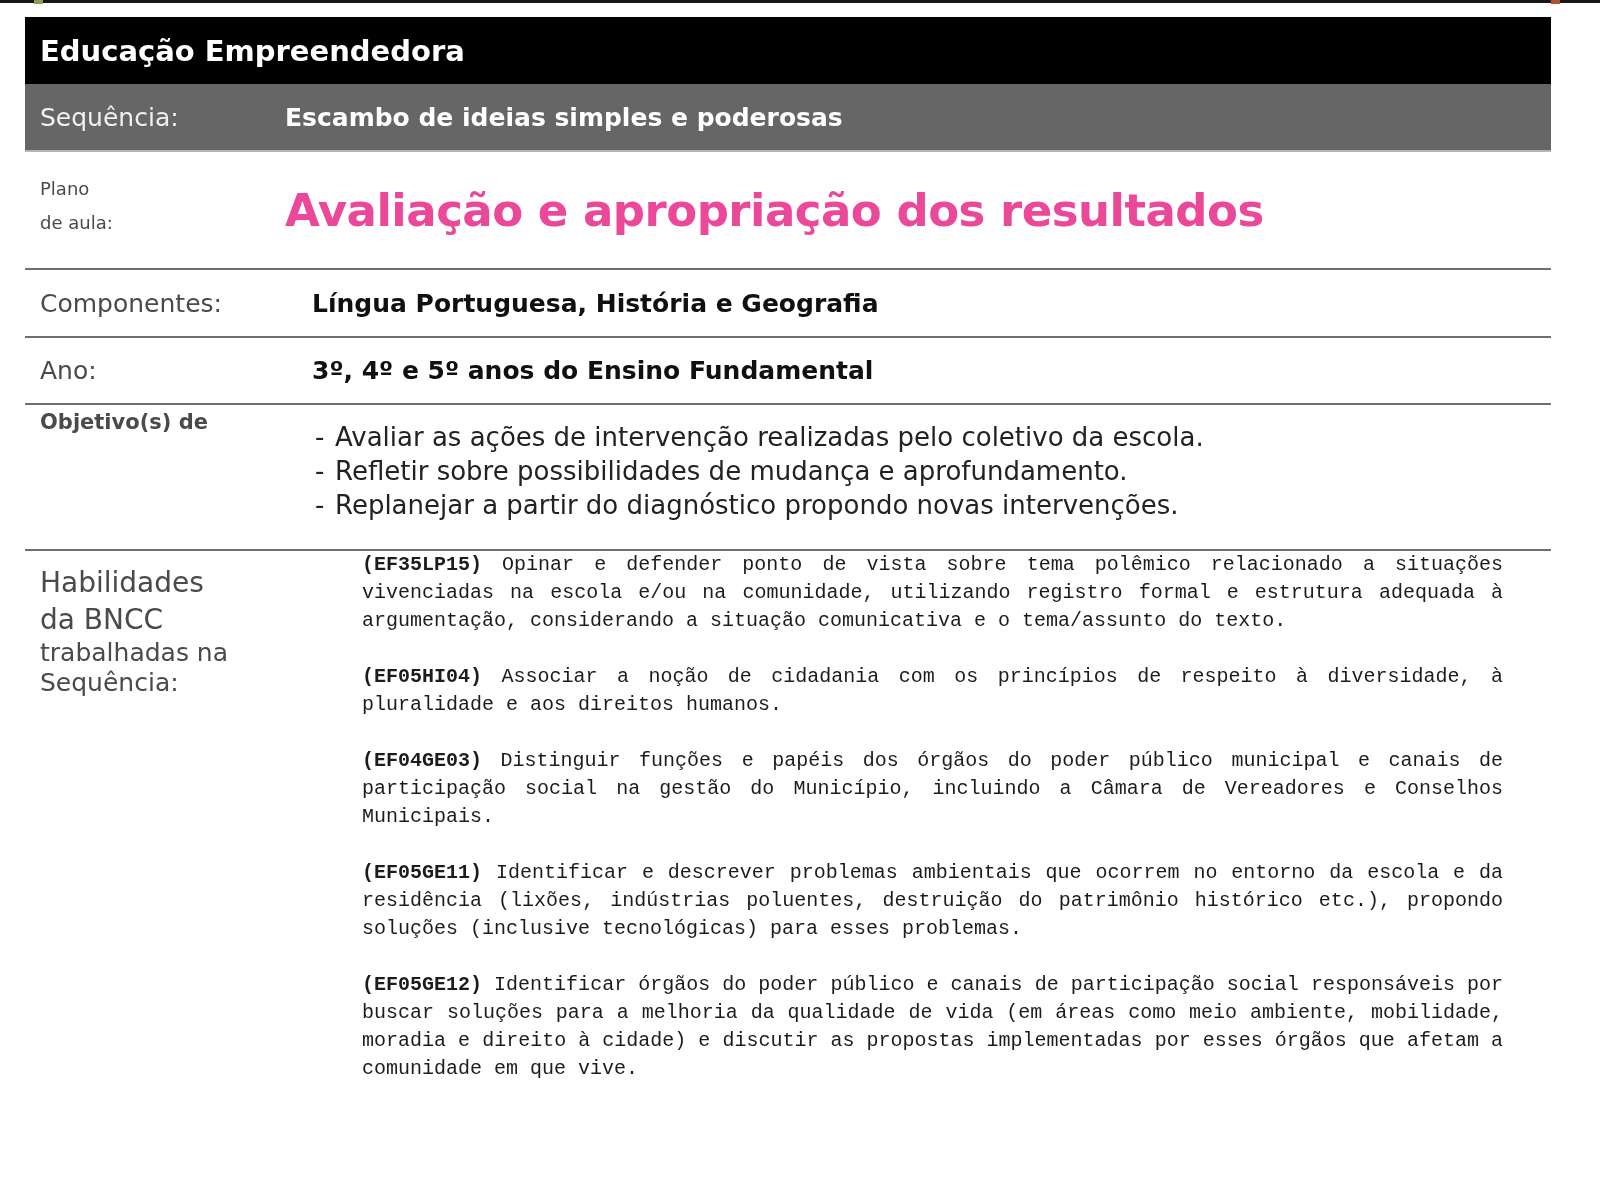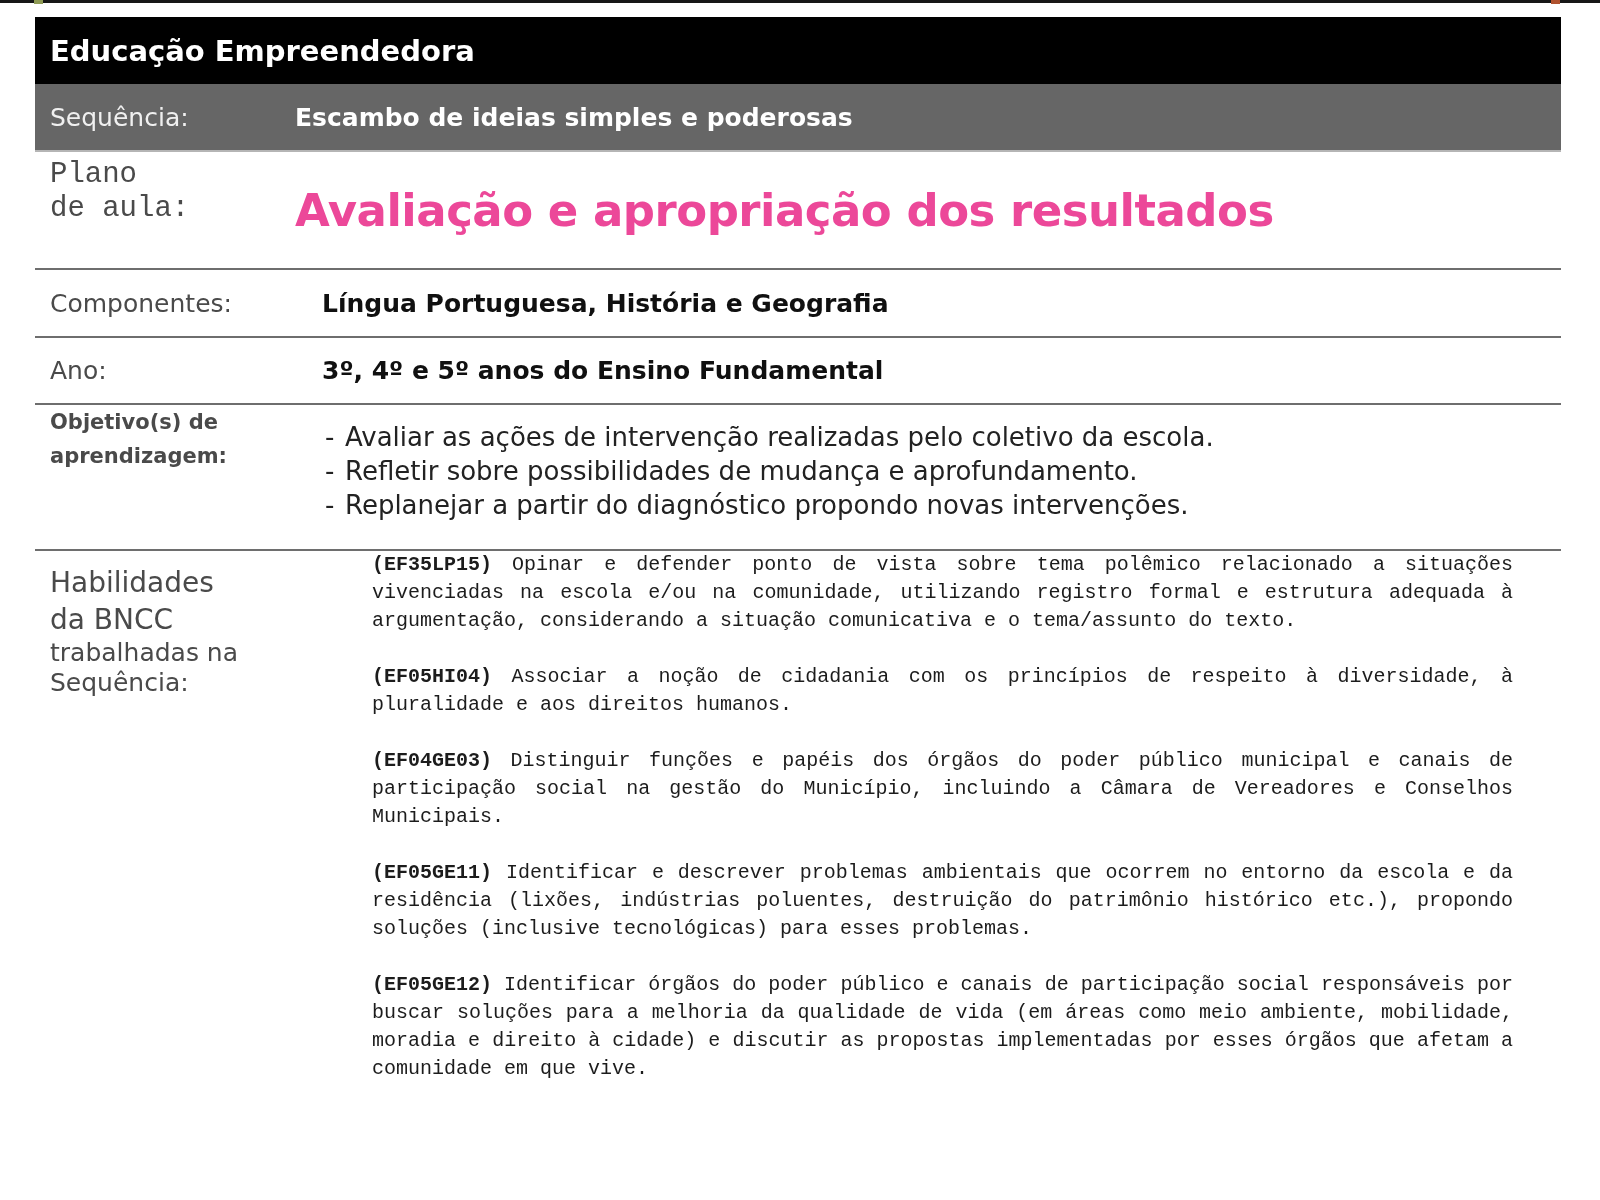--- a/index.html
+++ b/index.html
@@ -16,21 +16,21 @@
     position:relative;
     width:1600px;height:1200px;
     background:#ffffff;
     font-family:"DejaVu Sans",sans-serif;
     overflow:hidden;
   }
   .top-rule{position:absolute;top:0;left:0;width:1600px;height:3px;background:#171717;}
   .top-rule .speck-left{position:absolute;left:34px;top:0;width:9px;height:4px;background:#8f9b55;}
   .top-rule .speck-right{position:absolute;left:1551px;top:0;width:9px;height:4px;background:#b0522f;}
 
-  .doc{position:absolute;left:35px;top:17px;width:1526px;}
+  .doc{position:absolute;left:25px;top:17px;width:1526px;}
 
   .header-bar{
     height:67px;background:var(--header_bg);
     display:flex;align-items:center;padding-left:15px;
   }
   .header-bar .title{
     color:var(--bar_text);font-size:29px;font-weight:bold;letter-spacing:0px;
   }
   .sequence-bar{
     height:68px;background:var(--sequence_bg);
@@ -43,21 +43,21 @@
   }
   .sequence-bar .seq-value{
     color:var(--bar_text);font-size:25px;font-weight:bold;
   }
 
   .row{display:flex;border-bottom:2px solid var(--divider);}
   .label-col{width:260px;flex:none;padding-left:15px;color:var(--label_text);}
   .value-col{flex:1;}
 
   .row-plano{height:118px;}
-  .row-plano .label-col{padding-top:6px;font-size:29px;line-height:34px;font-family:Liberation Mono, monospace;}
+  .row-plano .label-col{padding-top:20px;font-size:18px;line-height:34px;}
   .row-plano .value-col{display:flex;align-items:center;}
   .lesson-title{
     font-size:45px;font-weight:bold;color:#ec4899;letter-spacing:-0.5px;
     line-height:1.1;padding-top:2px;
   }
 
   .row-simple{height:68px;align-items:center;gap:27px;}
   .row-simple .label-col{font-size:25px;}
   .row-simple .value-col{font-size:25px;font-weight:bold;color:#101010;}
   .row-ano{height:67px;}
@@ -121,21 +121,20 @@
     </div>
 
     <div class="row row-simple row-ano">
       <div class="label-col">Ano:</div>
       <div class="value-col">3º, 4º e 5º anos do Ensino Fundamental</div>
     </div>
 
     <div class="row row-objetivos">
       <div class="label-col">
         <div>Objetivo(s) de</div>
-        <div>aprendizagem:</div>
       </div>
       <div class="value-col">
         <ul class="objetivos-list">
           <li>
             <span class="dash">-</span>
             <span>Avaliar as ações de intervenção realizadas pelo coletivo da escola.</span>
           </li>
           <li>
             <span class="dash">-</span>
             <span>Refletir sobre possibilidades de mudança e aprofundamento.</span>

